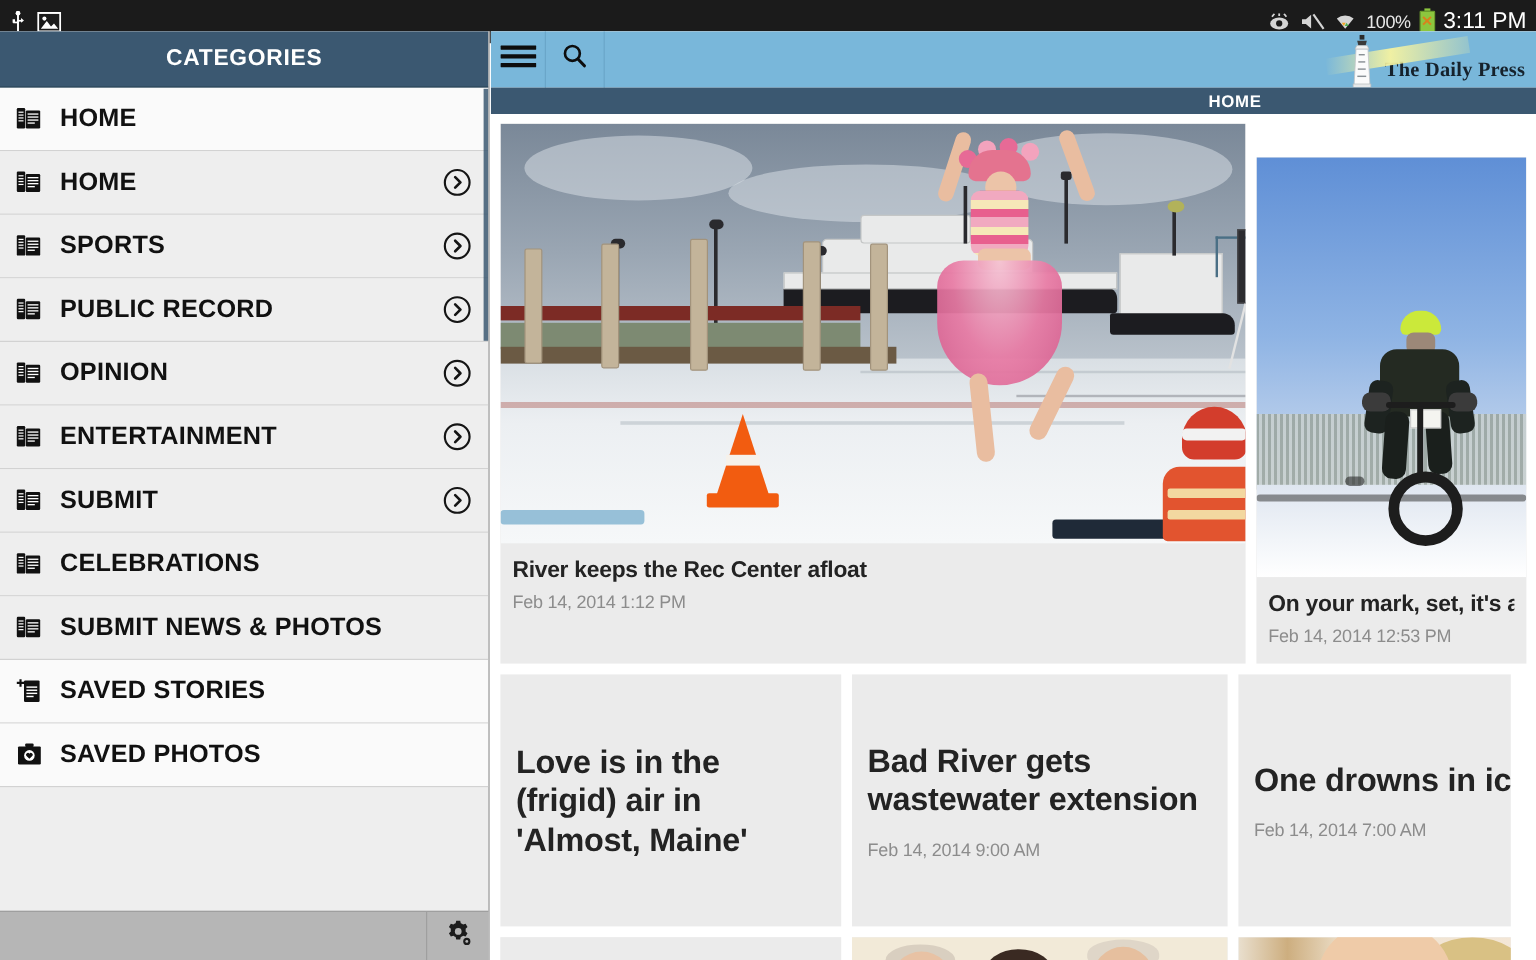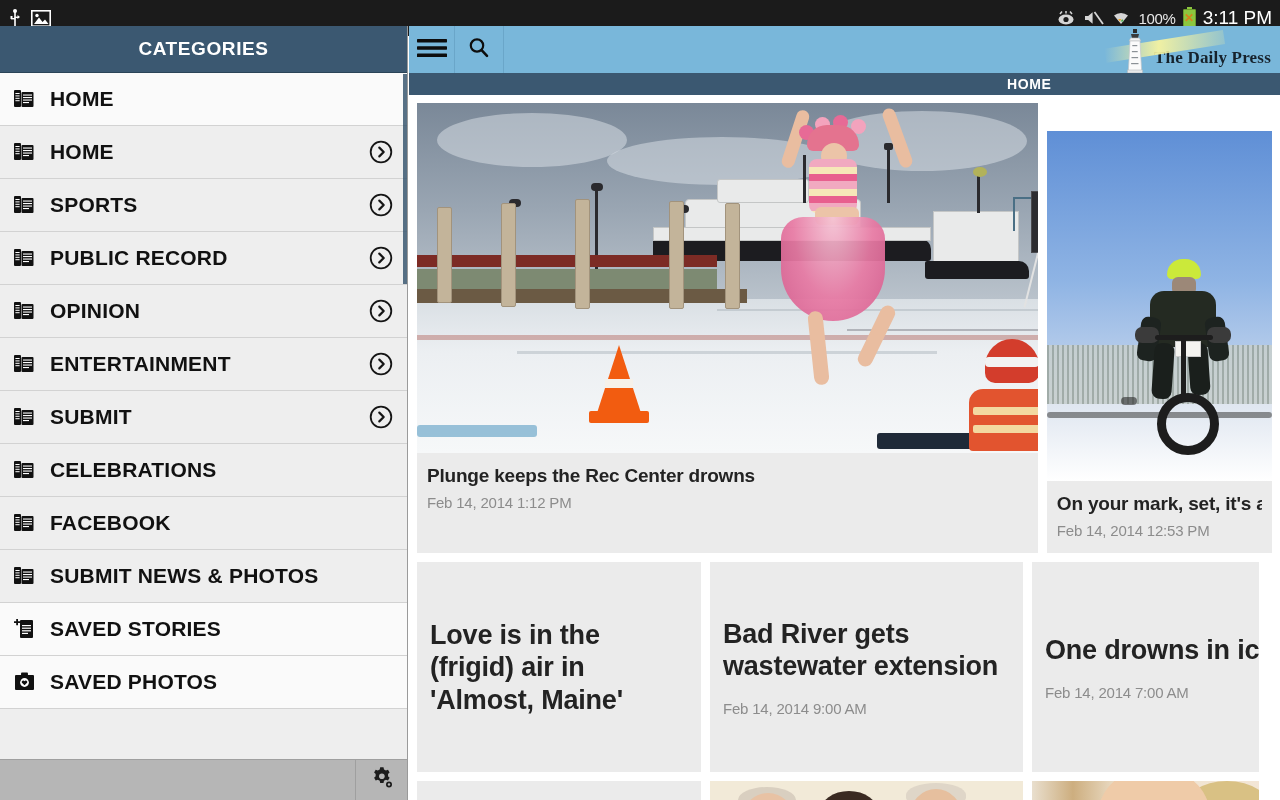--- a/index.html
+++ b/index.html
@@ -512,43 +512,20 @@
                 <rect x="2.4" y="8.4" width="4.2" height="1"></rect>
                 <rect x="2.4" y="10.8" width="4.2" height="1"></rect>
                 <rect x="2.4" y="13.2" width="4.2" height="1"></rect>
               </g>
         </g>
           </svg>
       </span>
       <span class="nav-label">CELEBRATIONS</span>
     </div>
 
-    <div class="nav-item">
-      <span class="nav-icon">
-        <svg width="24" height="24" viewBox="0 0 24 24">
-            <g fill="#111">
-          <rect x="1" y="3" width="7" height="17" rx="1"></rect>
-              <rect x="8.5" y="5" width="12" height="15" rx="1"></rect>
-          <g fill="#fff">
-                <rect x="10" y="7.5" width="9" height="1.1"></rect>
-                <rect x="10" y="10" width="9" height="1.1"></rect>
-                <rect x="10" y="12.5" width="9" height="1.1"></rect>
-                <rect x="10" y="15" width="6" height="1.1"></rect>
-              </g>
-          <g fill="#fff">
-                <rect x="2.4" y="6" width="4.2" height="1"></rect>
-                <rect x="2.4" y="8.4" width="4.2" height="1"></rect>
-                <rect x="2.4" y="10.8" width="4.2" height="1"></rect>
-                <rect x="2.4" y="13.2" width="4.2" height="1"></rect>
-              </g>
-        </g>
-          </svg>
-      </span>
-      <span class="nav-label">FACEBOOK</span>
-    </div>
 
     <div class="nav-item">
       <span class="nav-icon">
         <svg width="24" height="24" viewBox="0 0 24 24">
             <g fill="#111">
           <rect x="1" y="3" width="7" height="17" rx="1"></rect>
               <rect x="8.5" y="5" width="12" height="15" rx="1"></rect>
           <g fill="#fff">
                 <rect x="10" y="7.5" width="9" height="1.1"></rect>
                 <rect x="10" y="10" width="9" height="1.1"></rect>
@@ -743,21 +720,21 @@
             <div class="kid-red">
               <div class="kr-helm" style="left:568px;top:236px;"></div>
               <div class="kr-helm-w" style="left:568px;top:254px;"></div>
               <div class="kr-body" style="left:552px;top:286px;"></div>
               <div class="kr-stripe" style="left:556px;top:304px;width:82px;"></div>
               <div class="kr-stripe" style="left:556px;top:322px;width:82px;"></div>
             </div>
           </div>
         </div>
         <div class="card-text">
-          <div class="card-title">Plunge keeps the Rec Center drowns</div>
+          <div class="card-title">River keeps the Rec Center afloat</div>
           <div class="card-date">Feb 14, 2014 1:12 PM</div>
         </div>
       </div>
 
       <div class="card card-side">
         <div class="side-img">
           <div class="photo">
             <div class="sky-blue"></div>
             <div class="treeline"></div>
             <div class="snowfield"></div>

